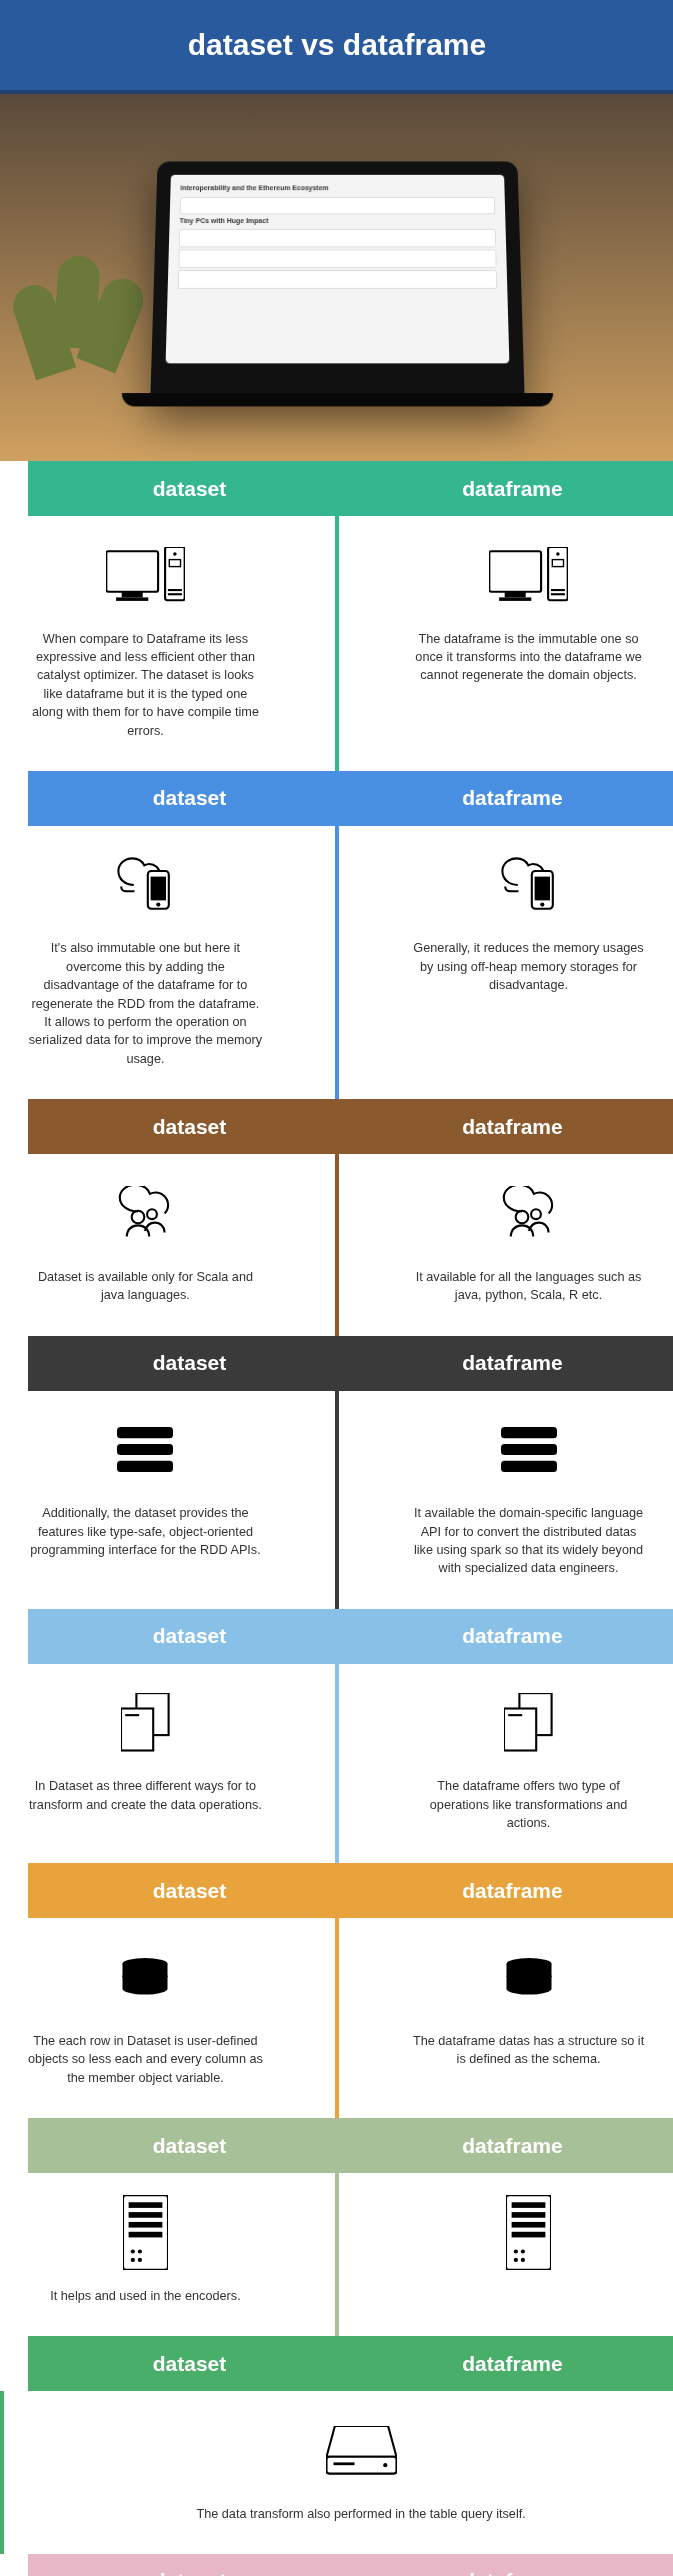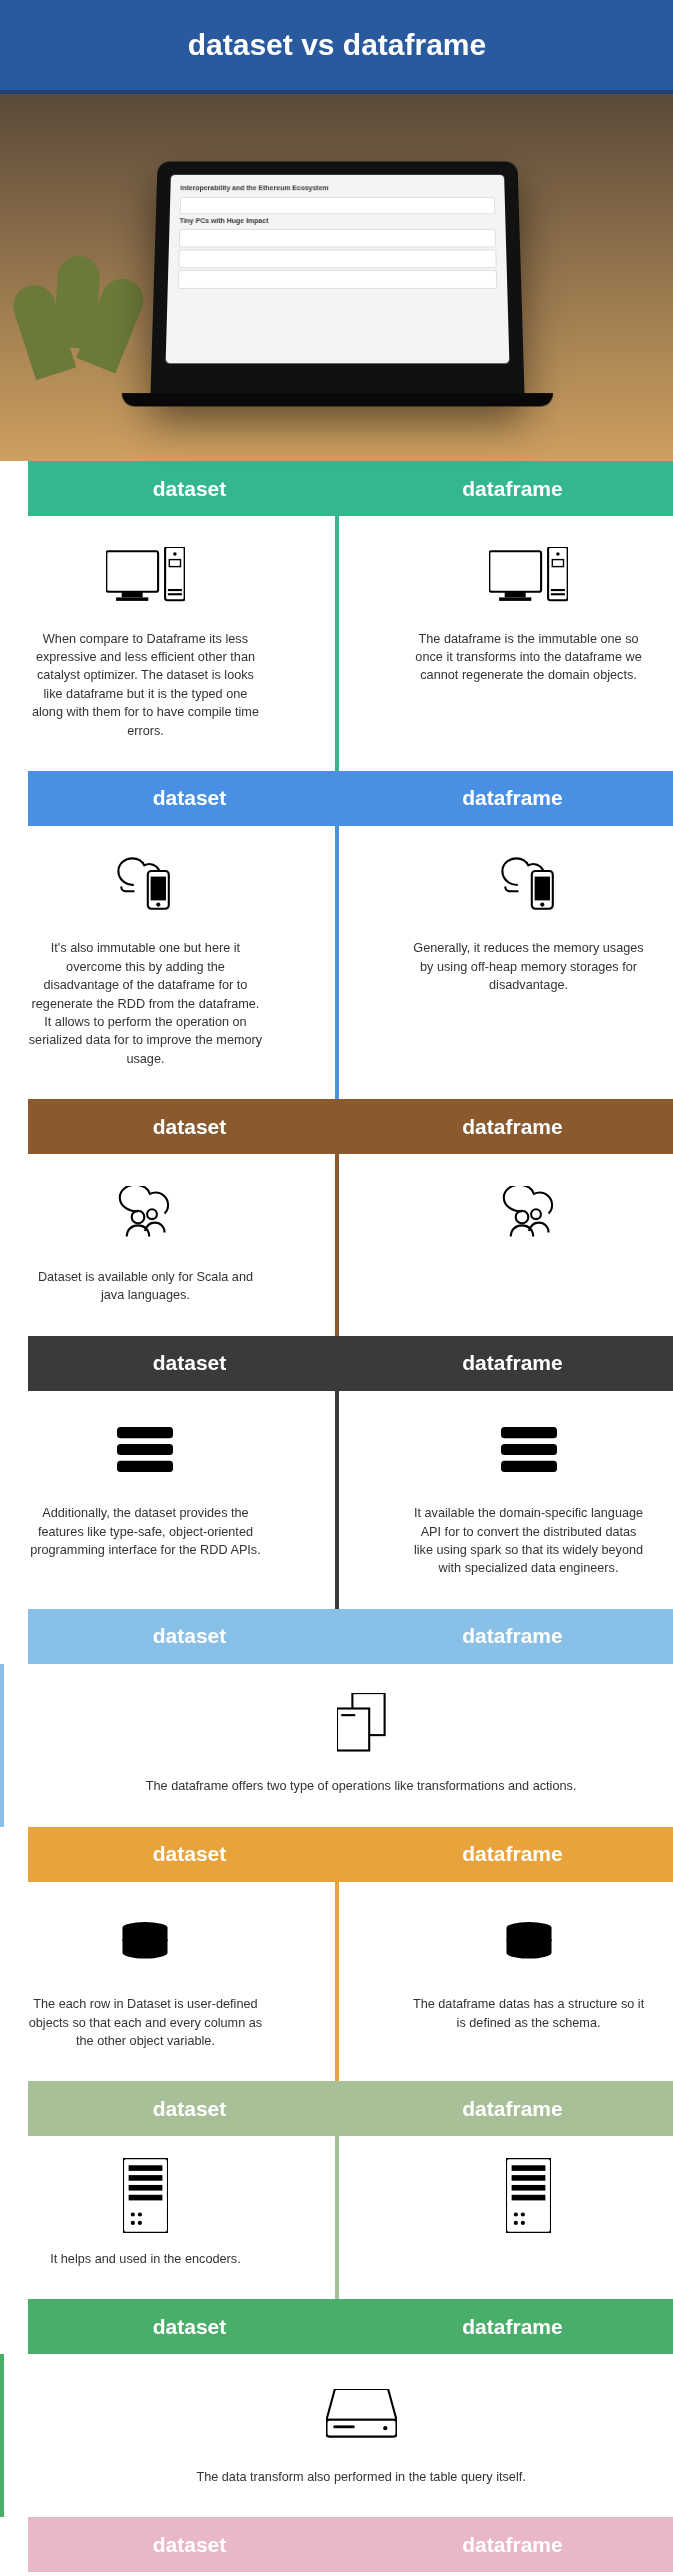--- a/index.html
+++ b/index.html
@@ -196,20 +196,21 @@
           </div>
           <div class="desc">Dataset is available only for Scala and java languages.</div>
         </div>
         <div class="divider c-brown"></div>
         <div class="grid-cell">
           <div class="icon-wrap">
             <svg width="56" height="55" viewBox="0 0 80 78">
               <use href="#ic-cloud-people"></use>
             </svg>
           </div>
+          <div class="desc">It available for all the languages such as java, python, Scala, R etc.</div>
         </div>
       </div>
       <div class="header-row">
         <div class="header-cell c-dark">dataset</div>
         <div class="header-cell c-dark">dataframe</div>
       </div>
       <div class="grid-row">
         <div class="grid-cell">
           <div class="icon-wrap">
             <svg width="56" height="45" viewBox="0 0 80 64">
@@ -226,42 +227,50 @@
             </svg>
           </div>
           <div class="desc">It available the domain-specific language API for to convert the distributed datas like using spark so that its widely beyond with specialized data engineers.</div>
         </div>
       </div>
       <div class="header-row">
         <div class="header-cell c-lightblue">dataset</div>
         <div class="header-cell c-lightblue">dataframe</div>
       </div>
       <div class="grid-row">
-        <div class="divider c-lightblue"></div>
         <div class="grid-cell">
           <div class="icon-wrap">
             <svg width="49" height="59" viewBox="0 0 70 84">
               <use href="#ic-docs"></use>
             </svg>
           </div>
+          <div class="desc">In Dataset as three different ways for to transform and create the data operations.</div>
+        </div>
+        <div class="divider c-lightblue"></div>
+        <div class="grid-cell">
+          <div class="icon-wrap">
+            <svg width="49" height="59" viewBox="0 0 70 84">
+              <use href="#ic-docs"></use>
+            </svg>
+          </div>
           <div class="desc">The dataframe offers two type of operations like transformations and actions.</div>
         </div>
       </div>
       <div class="header-row">
         <div class="header-cell c-orange">dataset</div>
         <div class="header-cell c-orange">dataframe</div>
       </div>
       <div class="grid-row">
         <div class="grid-cell">
           <div class="icon-wrap">
             <svg width="48" height="38" viewBox="0 0 68 54">
               <use href="#ic-db-small"></use>
             </svg>
           </div>
-          <div class="desc">The each row in Dataset is user-defined objects so that each and every column as the other object variable.</div>
+          <div class="desc">The each row in Dataset is user-defined objects so less each and every column as the member object variable.</div>
         </div>
         <div class="divider c-orange"></div>
         <div class="grid-cell">
           <div class="icon-wrap">
             <svg width="48" height="38" viewBox="0 0 68 54">
               <use href="#ic-db-small"></use>
             </svg>
           </div>
           <div class="desc">The dataframe datas has a structure so it is defined as the schema.</div>
         </div>

